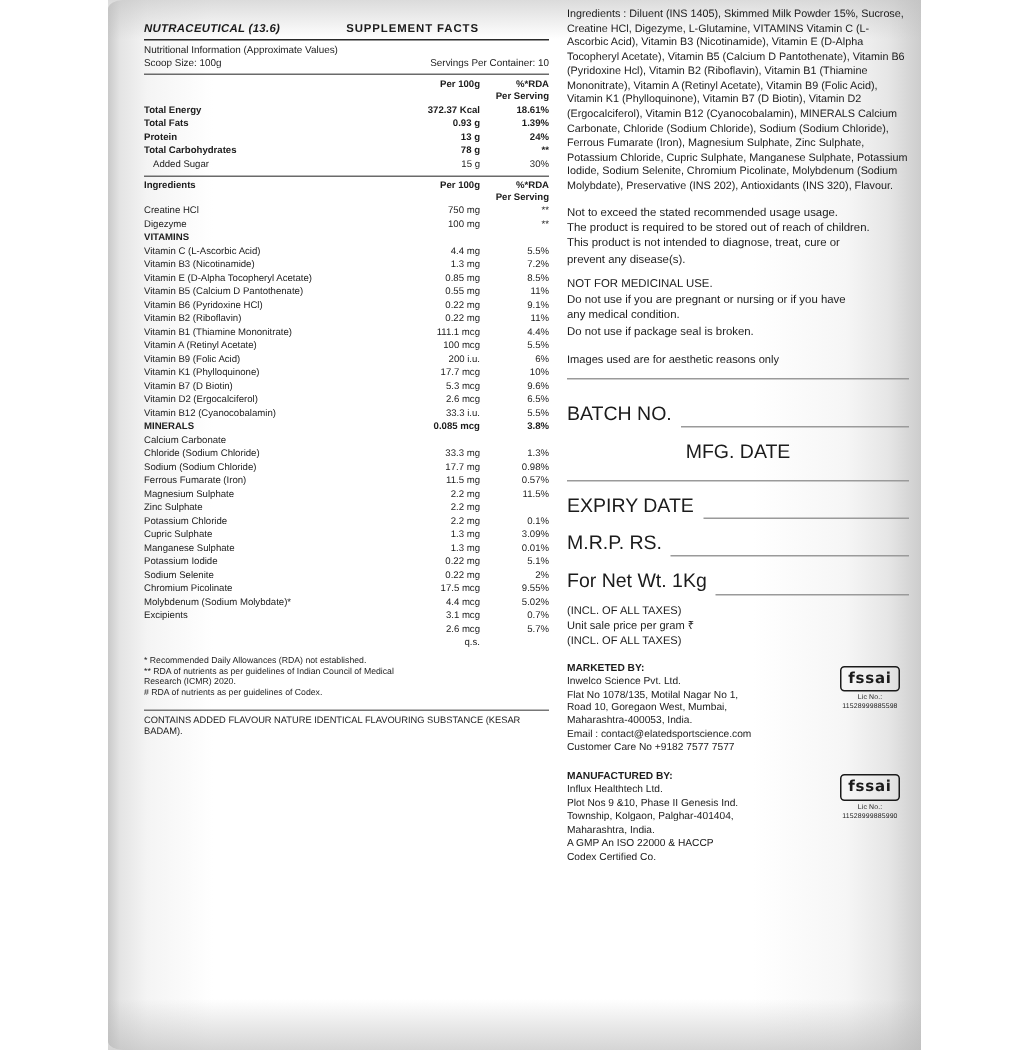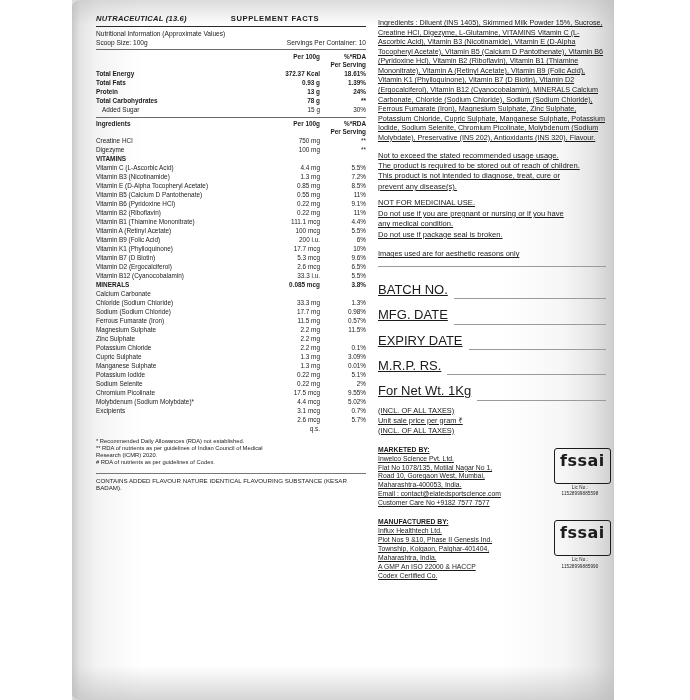--- a/index.html
+++ b/index.html
@@ -40,22 +40,22 @@
   
   .col {
     position: absolute;
     color: #1b1b1b;
   }
   .left-col {
     left: 96px; top: 14px; width: 270px;
     font-size: 6.6px; line-height: 1.22;
   }
   .right-col {
-    left: 378px; top: 18px; width: 228px;
-    font-size: 7.4px; line-height: 1.3; text-decoration: underline;
+    left: 378px; top: 4px; width: 228px;
+    font-size: 7.4px; line-height: 1.3;
   }
   .hdr-row {
     display: flex; align-items: baseline; gap: 10px;
     font-size: 7.6px; font-weight: bold; letter-spacing: .2px;
   }
   .hdr-row .nutra { font-style: italic; }
   .hdr-row .sf { margin-left: 34px; letter-spacing: .6px; }
   .rule { border-top: 1px solid #2a2a2a; margin: 3px 0; }
   .rule-thin { border-top: 0.6px solid #6a6a6a; margin: 2px 0; }
   .sub { font-size: 6.6px; margin-top: 2px; }
@@ -82,21 +82,21 @@
   .batch { margin-top: 10px; font-size: 13px; line-height: 1.95; }
   .batch .line { border-bottom: 0.7px solid #9a9a9a; width: 100%; }
   .netwt { margin-top: 2px; font-size: 7.4px; line-height: 1.35; }
   .addr-block { margin-top: 10px; font-size: 6.8px; line-height: 1.32; position: relative; }
   .addr-block .title { font-weight: bold; }
   .fssai {
     position: absolute; right: 0; top: 2px; width: 52px; text-align: center;
   }
   .fssai .mark {
     display: inline-block; border: 1.2px solid #1b1b1b; border-radius: 3px;
-    padding: 1px 5px 12px 5px; font-size: 16px; font-weight: bold; letter-spacing: .5px;
+    padding: 1px 5px 1px 5px; font-size: 10px; font-weight: bold; letter-spacing: .5px;
     font-family: "DejaVu Sans", sans-serif;
   }
   .fssai .lic { font-size: 4.6px; margin-top: 1px; letter-spacing: .1px; }
   .sep-line { border-top: 0.7px solid #9a9a9a; margin: 7px 0 5px 0; }
 </style>
 </head>
 <body>
 
 <div id="page">
 
@@ -373,21 +373,21 @@
 
     <div class="aesthetic">Images used are for aesthetic reasons only</div>
 
     <div class="sep-line"></div>
 
     <div class="batch" id="fields-block">
         <div style="display: flex; align-items: flex-end; gap: 6px;">
           <span style="white-space: nowrap;">BATCH NO.</span>
           <span class="line" style="flex: 1 1 0%; margin-bottom: 3px;"></span>
         </div>
-        <div style="display: flex; align-items: flex-end; gap: 6px;">
+        <div style="display: flex; align-items: center; gap: 6px; flex-direction: column;">
           <span style="white-space: nowrap;">MFG. DATE</span>
           <span class="line" style="flex: 1 1 0%; margin-bottom: 3px;"></span>
         </div>
         <div style="display: flex; gap: 6px;">
           <span style="white-space: nowrap;">EXPIRY DATE</span>
           <span class="line" style="flex: 1 1 0%; margin-bottom: 3px;"></span>
         </div>
         <div style="display: flex; align-items: flex-end; gap: 6px;">
           <span style="white-space: nowrap;">M.R.P. RS.</span>
           <span class="line" style="flex: 1 1 0%; margin-bottom: 3px;"></span>

